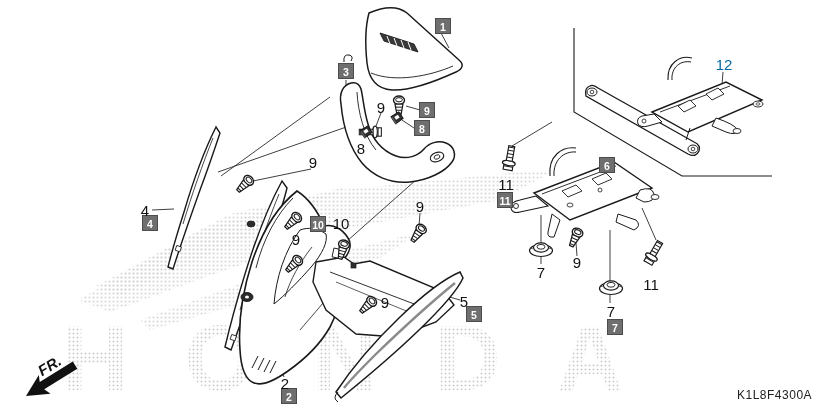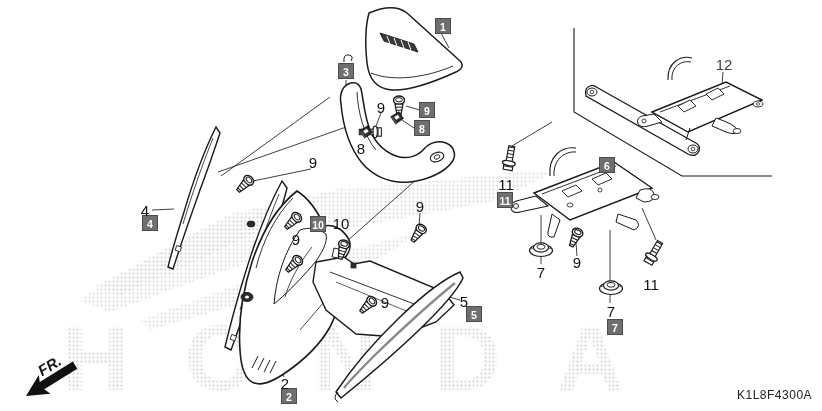--- a/index.html
+++ b/index.html
@@ -240,21 +240,21 @@
       <div class="co-plain" style="left: 381px; top: 107px; color: rgb(17, 17, 17);">9</div>
       <div class="co-plain" style="left: 361px; top: 148px; color: rgb(17, 17, 17);">8</div>
       <div class="co-plain" style="left: 313px; top: 162px; color: rgb(17, 17, 17);">9</div>
       <div class="co-plain" style="left: 145px; top: 210px; color: rgb(17, 17, 17);">4</div>
       <div class="co-plain" style="left: 341px; top: 223px; color: rgb(17, 17, 17);">10</div>
       <div class="co-plain" style="left: 296px; top: 239px; color: rgb(17, 17, 17);">9</div>
       <div class="co-plain" style="left: 420px; top: 206px; color: rgb(17, 17, 17);">9</div>
       <div class="co-plain" style="left: 385px; top: 302px; color: rgb(17, 17, 17);">9</div>
       <div class="co-plain" style="left: 285px; top: 383px; color: rgb(17, 17, 17);">2</div>
       <div class="co-plain" style="left: 464px; top: 301px; color: rgb(17, 17, 17);">5</div>
-      <div class="co-plain" style="left: 724px; top: 64px; color: #404040;">12</div>
+      <div class="co-plain" style="left: 724px; top: 64px; color: #0369a1;">12</div>
       <div class="co-plain" style="left: 506px; top: 184px; color: rgb(17, 17, 17);">11</div>
       <div class="co-plain" style="left: 541px; top: 272px; color: rgb(17, 17, 17);">7</div>
       <div class="co-plain" style="left: 577px; top: 262px; color: rgb(17, 17, 17);">9</div>
       <div class="co-plain" style="left: 611px; top: 311px; color: rgb(17, 17, 17);">7</div>
       <div class="co-plain" style="left: 651px; top: 284px; color: rgb(17, 17, 17);">11</div>
     </div>
 
 <div class="diagram-code">K1L8F4300A</div>
 
 </div>

